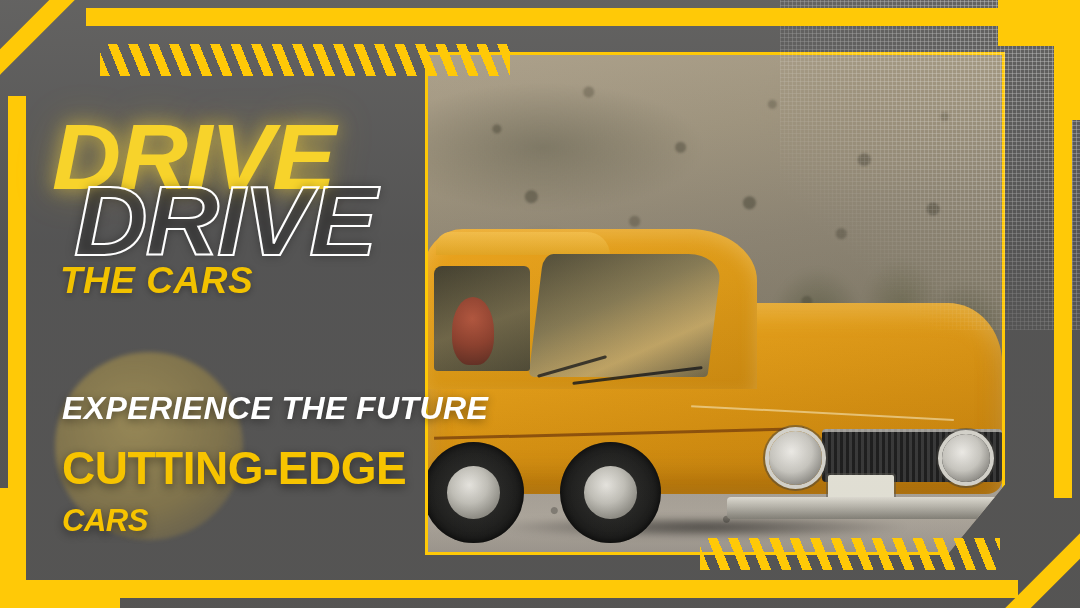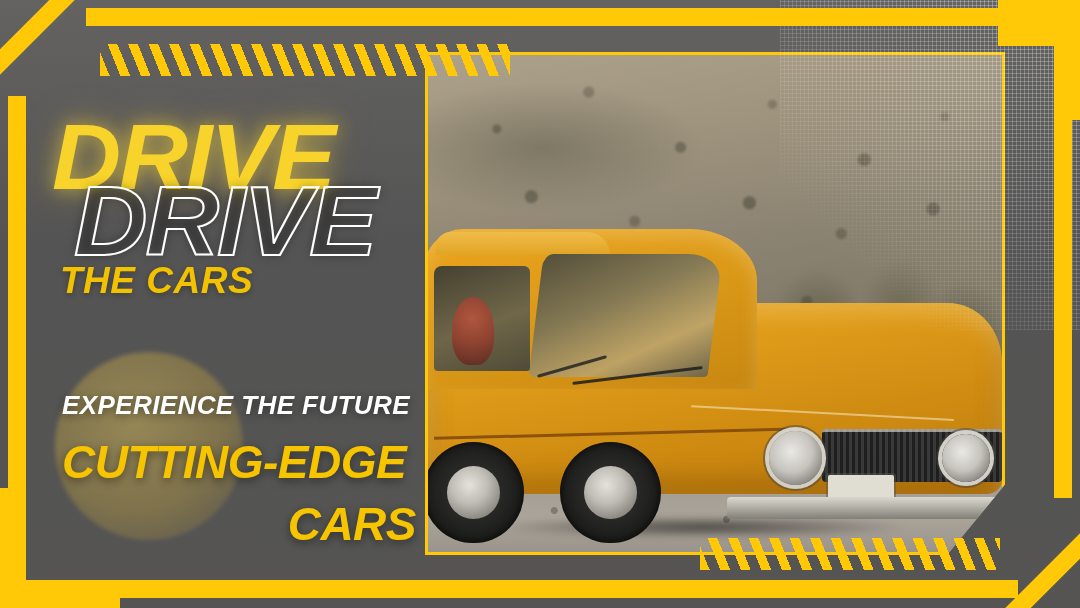--- a/index.html
+++ b/index.html
@@ -357,37 +357,36 @@
     text-shadow:0 2px 6px rgba(0,0,0,.3);
     z-index:4;
   }
 
   
   .lower{
     position:absolute; left:62px; top:390px;
     width:360px;
   }
   .exp{
-    font-size:26px; font-weight:700; font-style:italic;
+    font-size:32px; font-weight:700; font-style:italic;
     color:#ffffff; letter-spacing:.4px;
     white-space:nowrap;
     text-shadow:0 2px 8px rgba(0,0,0,.45);
   }
   .cutting{
     margin-top:14px;
-    font-size:46px; font-weight:700; font-style:italic;
+    font-size:46px; font-weight:700; 
     color:#F7C400; letter-spacing:-.5px;
     white-space:nowrap;
     text-shadow:0 3px 10px rgba(0,0,0,.45);
   }
   .cars{
     margin-top:8px;
-    text-align:right;
     padding-right:6px;
-    font-size:46px; font-weight:700; font-style:italic;
+    font-size:31px; font-weight:700; font-style:italic;
     color:#F7C400; letter-spacing:-.5px;
     white-space:nowrap;
     text-shadow:0 3px 10px rgba(0,0,0,.45);
   }
 </style>
 </head>
 <body>
 
 <div class="stage">
 

